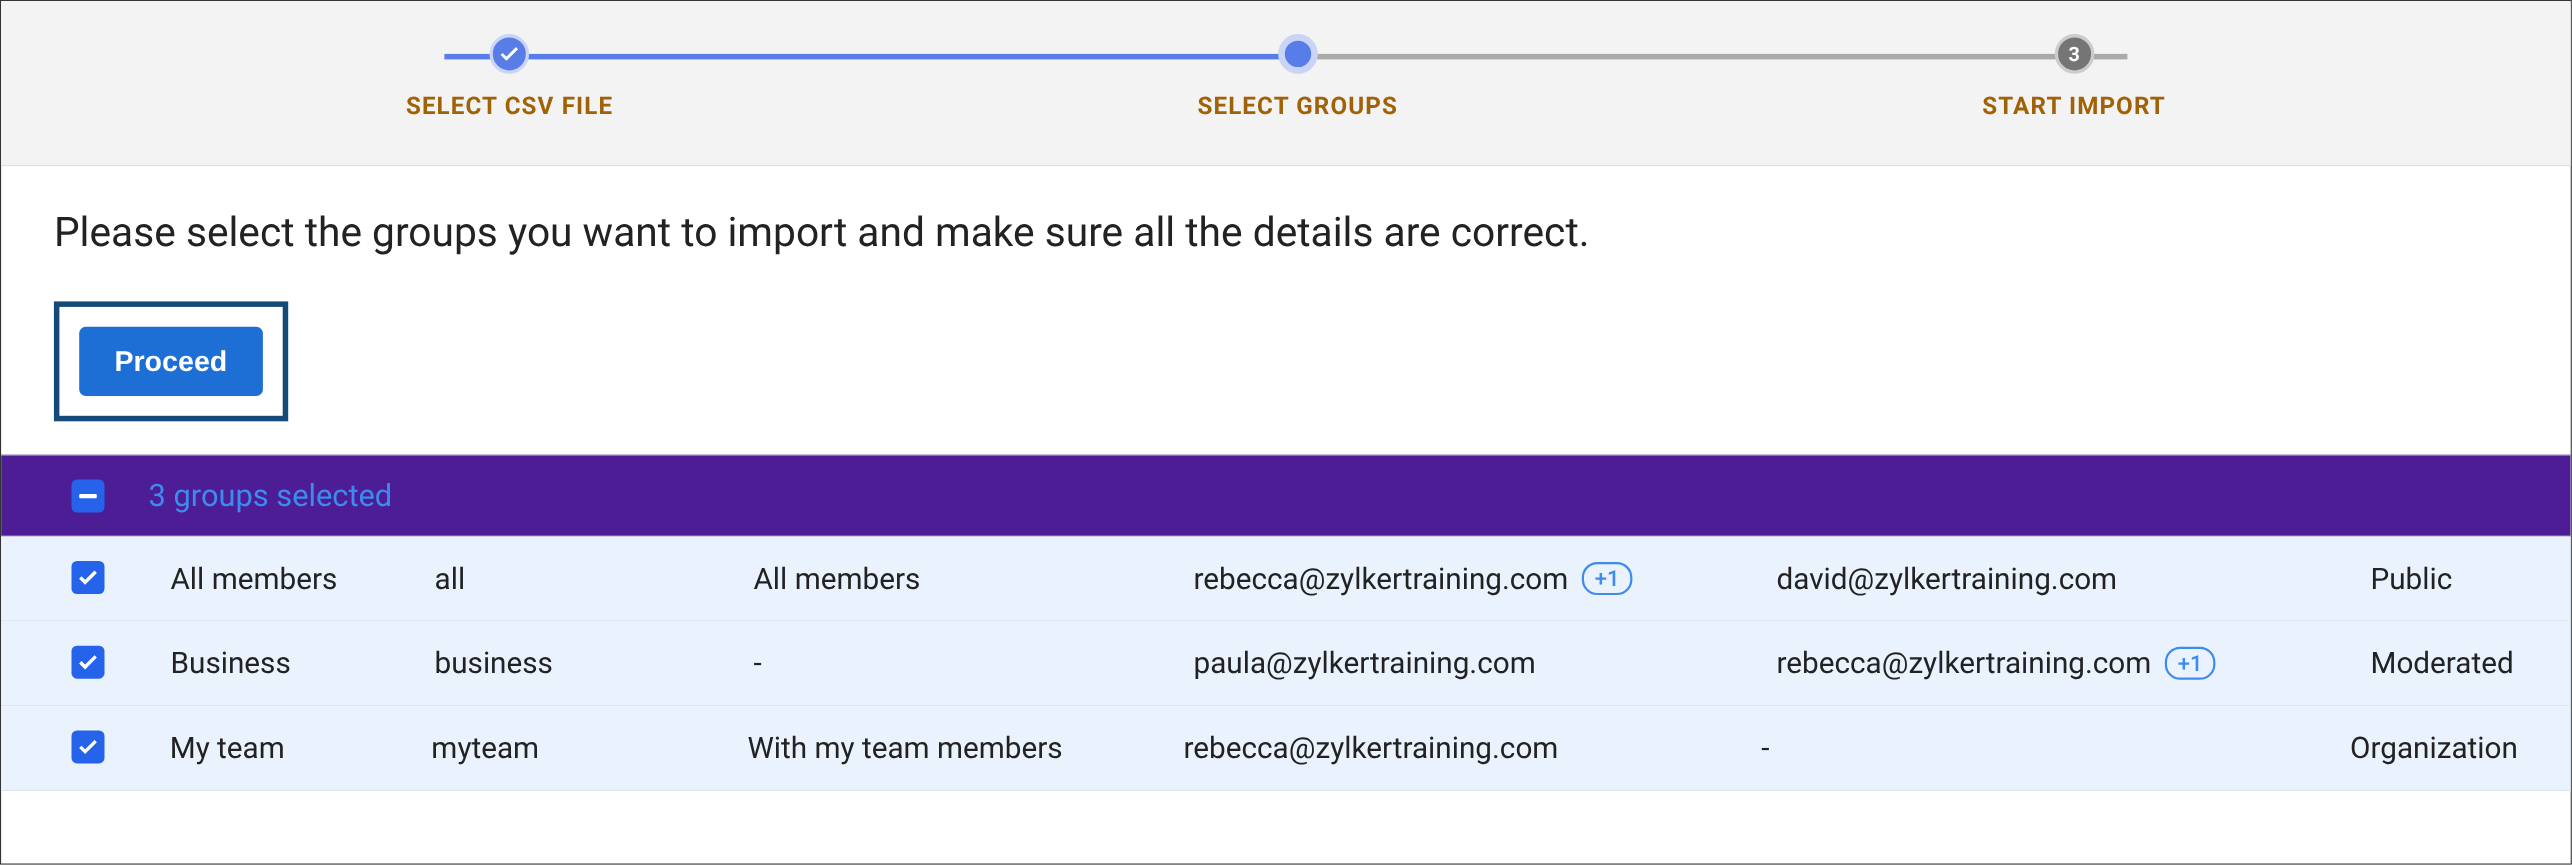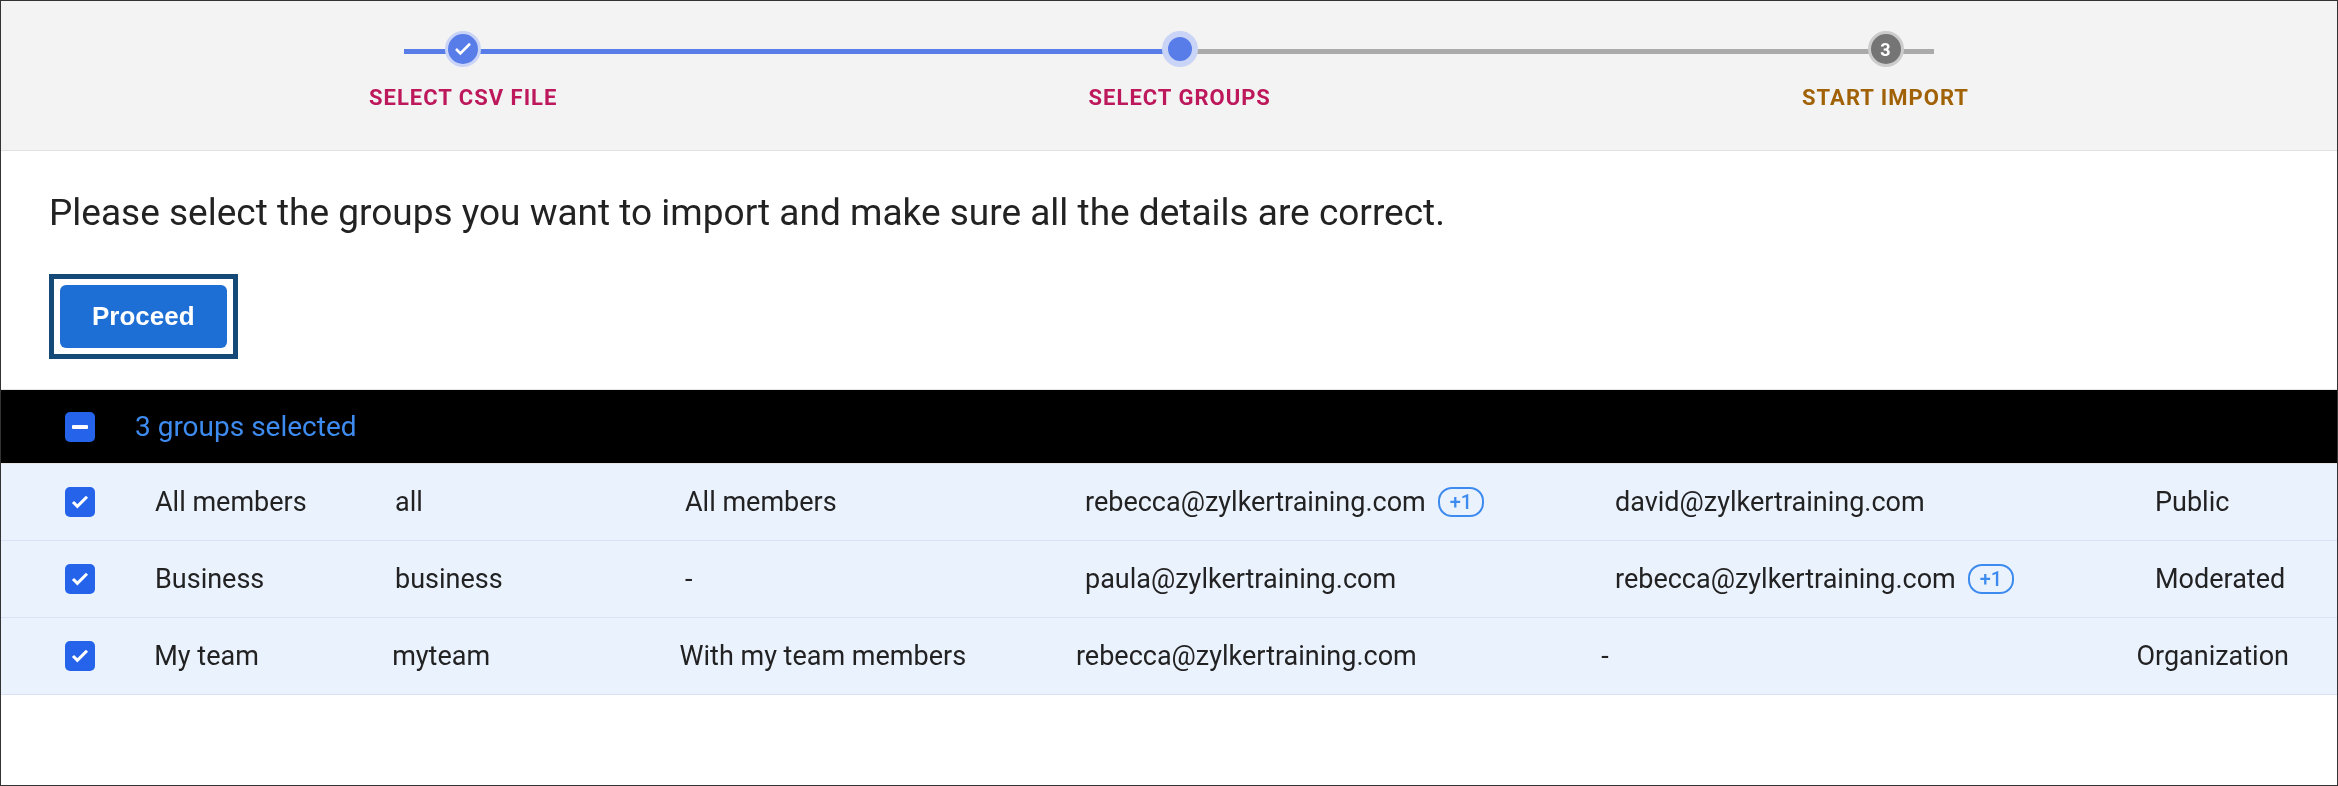--- a/index.html
+++ b/index.html
@@ -59,21 +59,21 @@
       border: 3px solid #ccc;
       color: #fff;
       font-weight: bold;
       font-size: 18px;
     }
     .step-label {
       margin-top: 18px;
       font-weight: 700;
       font-size: 22px;
       letter-spacing: 1px;
-      color: #be185d;
+      color: #a16207;
       white-space: nowrap;
     }
     .step-label.pending {
       color: #a16207;
     }
     .step-line {
       position: absolute;
       top: 18px;
       height: 5px;
       z-index: 1;
@@ -99,38 +99,38 @@
       padding: 40px 48px 0 48px;
     }
     .instruction-text {
       font-size: 37px;
       color: #222;
       margin-bottom: 40px;
     }
     .proceed-wrapper {
       display: inline-block;
       border: 5px solid #154a78;
-      padding: 6px;
+      padding: 18px;
       margin-bottom: 30px;
     }
     .proceed-button {
       background: #1d6fd6;
       color: #fff;
       border: none;
       border-radius: 6px;
       font-size: 26px;
       font-weight: 600;
       padding: 16px 32px;
       cursor: pointer;
     }
     .table-container {
       margin: 0 -48px;
     }
     .table-header-row {
-      background: #000000;
+      background: #4c1d95;
       display: flex;
       align-items: center;
       padding: 20px 48px 20px 64px;
       border-top: 1px solid #e5e5e5;
       border-bottom: 1px solid #e5e5e5;
     }
     .selected-count {
       color: #3e8bf0;
       font-size: 28px;
       font-weight: 400;
@@ -156,21 +156,21 @@
     .checkbox.checked svg {
       width: 18px;
       height: 14px;
       stroke: #fff;
       stroke-width: 3.5;
       fill: none;
     }
     .table-row {
       background: #eaf2fe;
       display: flex;
-      align-items: center;
+      align-items: flex-start;
       padding: 22px 48px 22px 64px;
       border-bottom: 1px solid #d8e3f5;
       font-size: 27px;
       color: #222;
     }
     .col-check {
       width: 80px;
       display: flex;
       align-items: center;
     }

